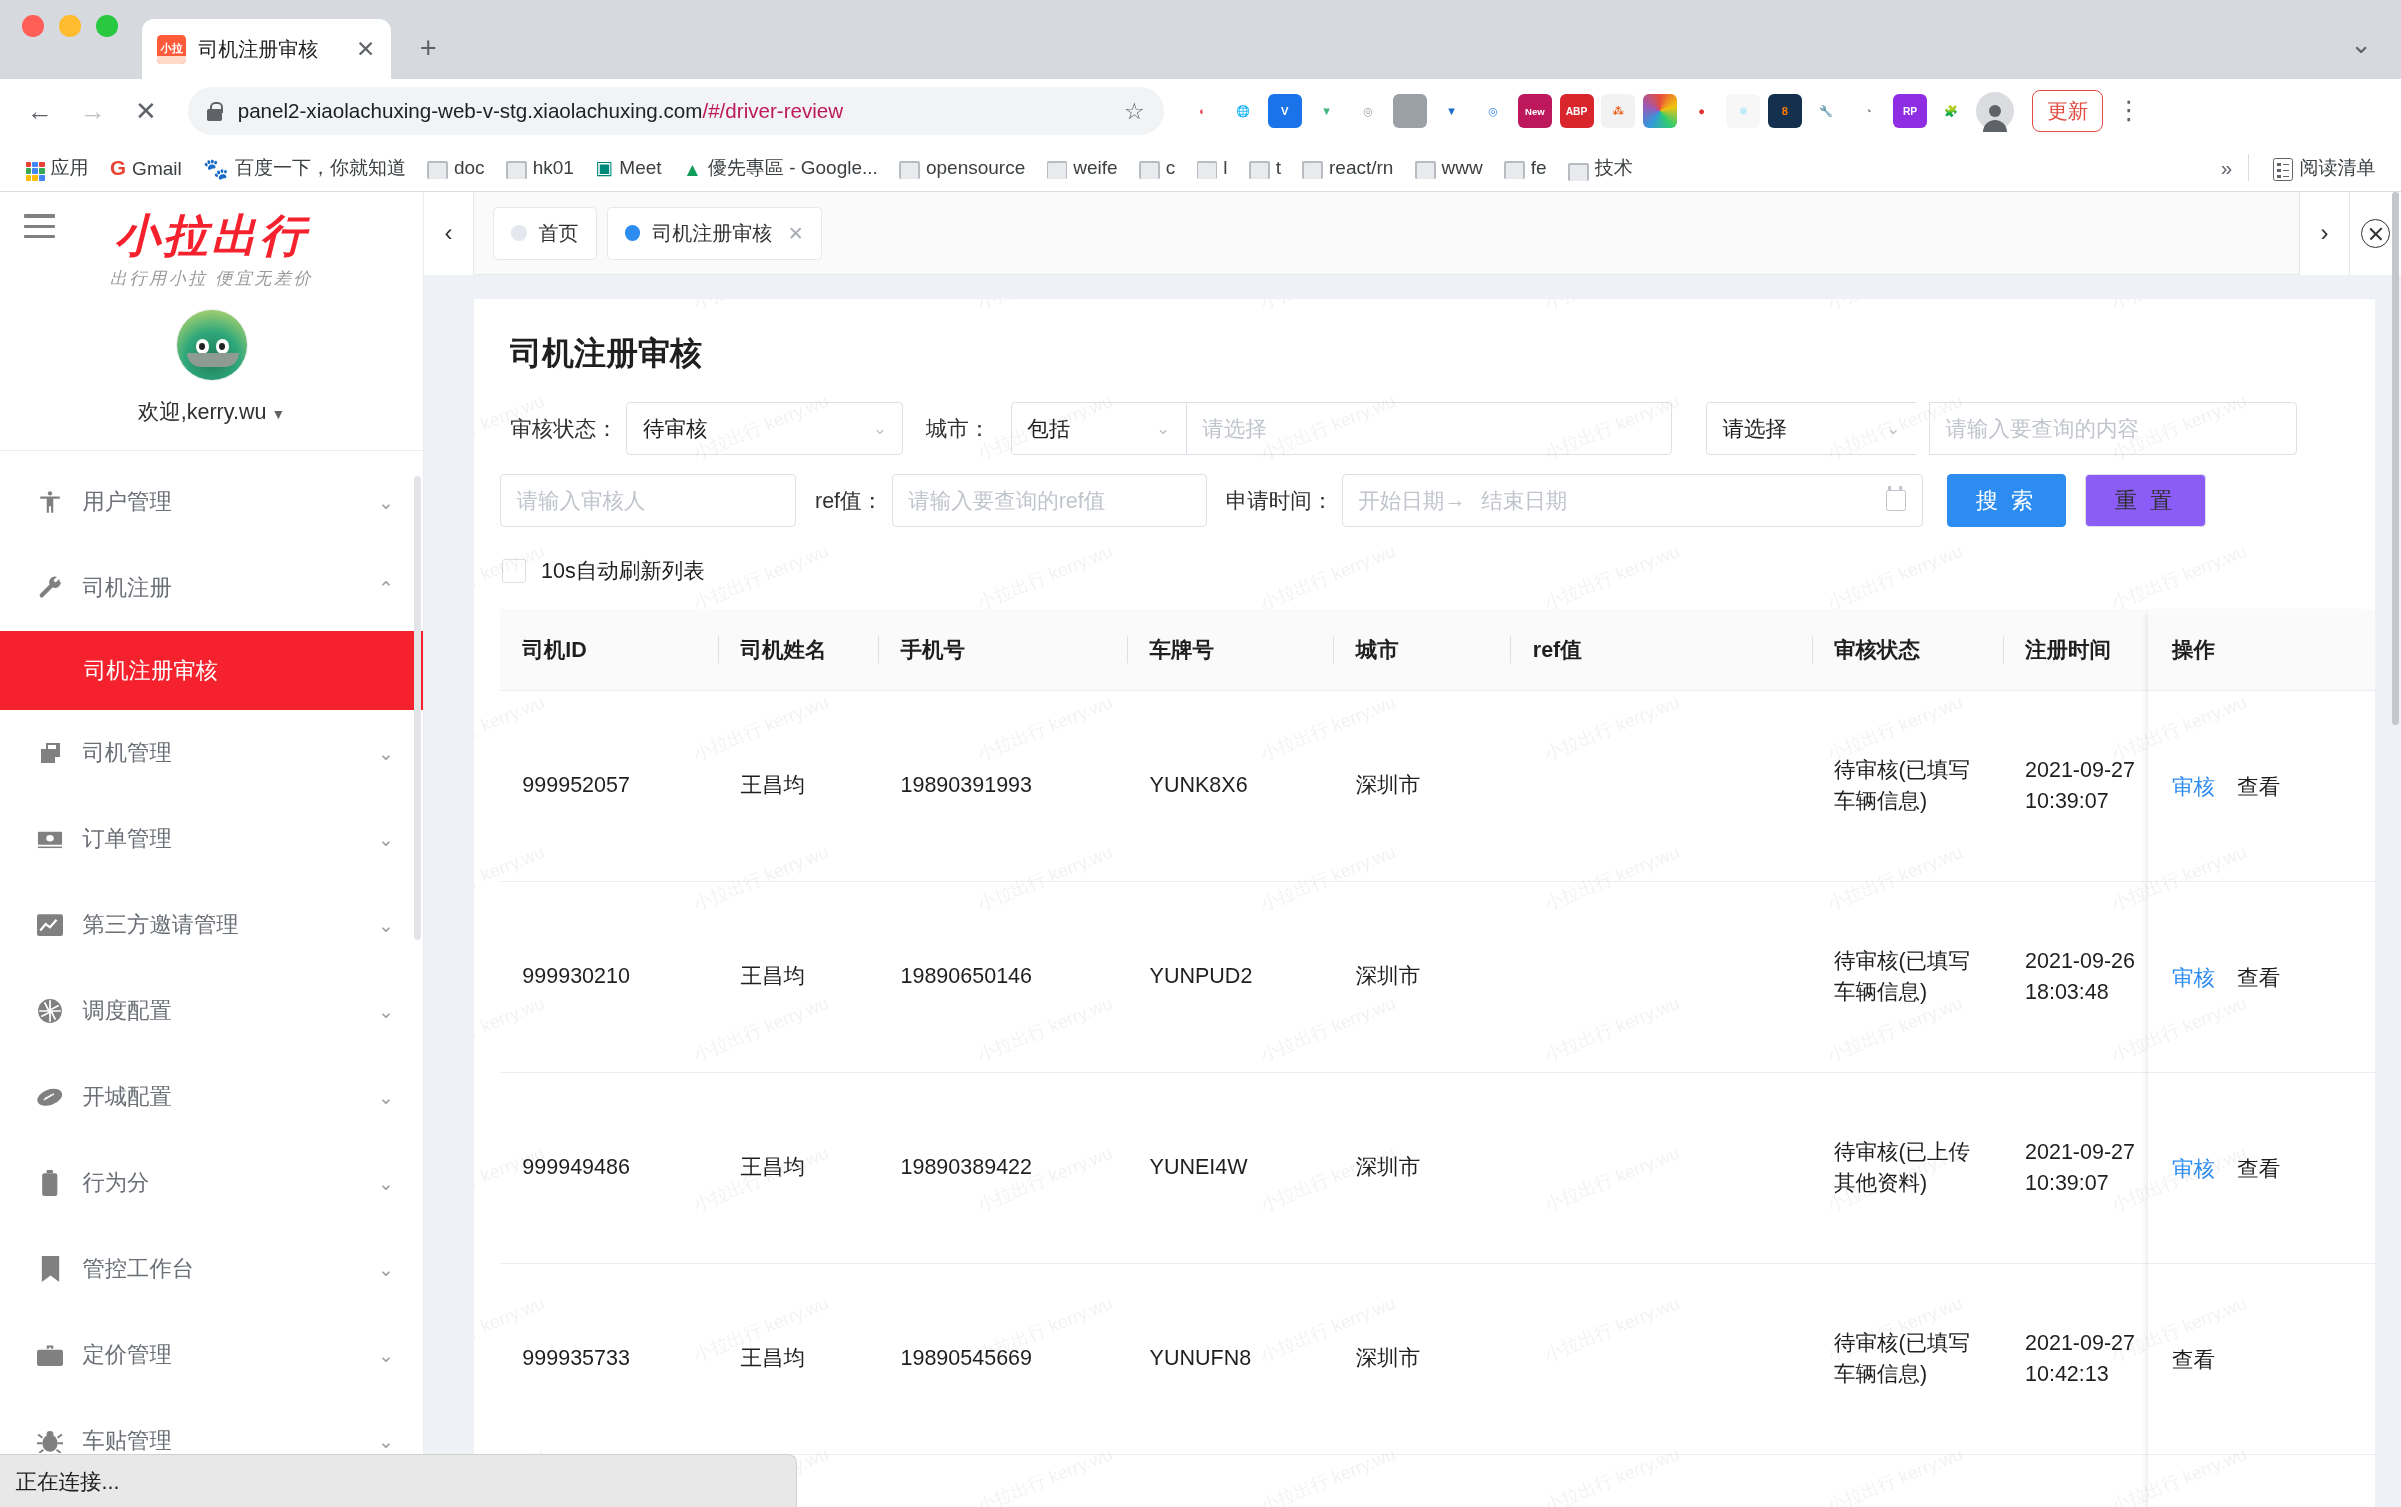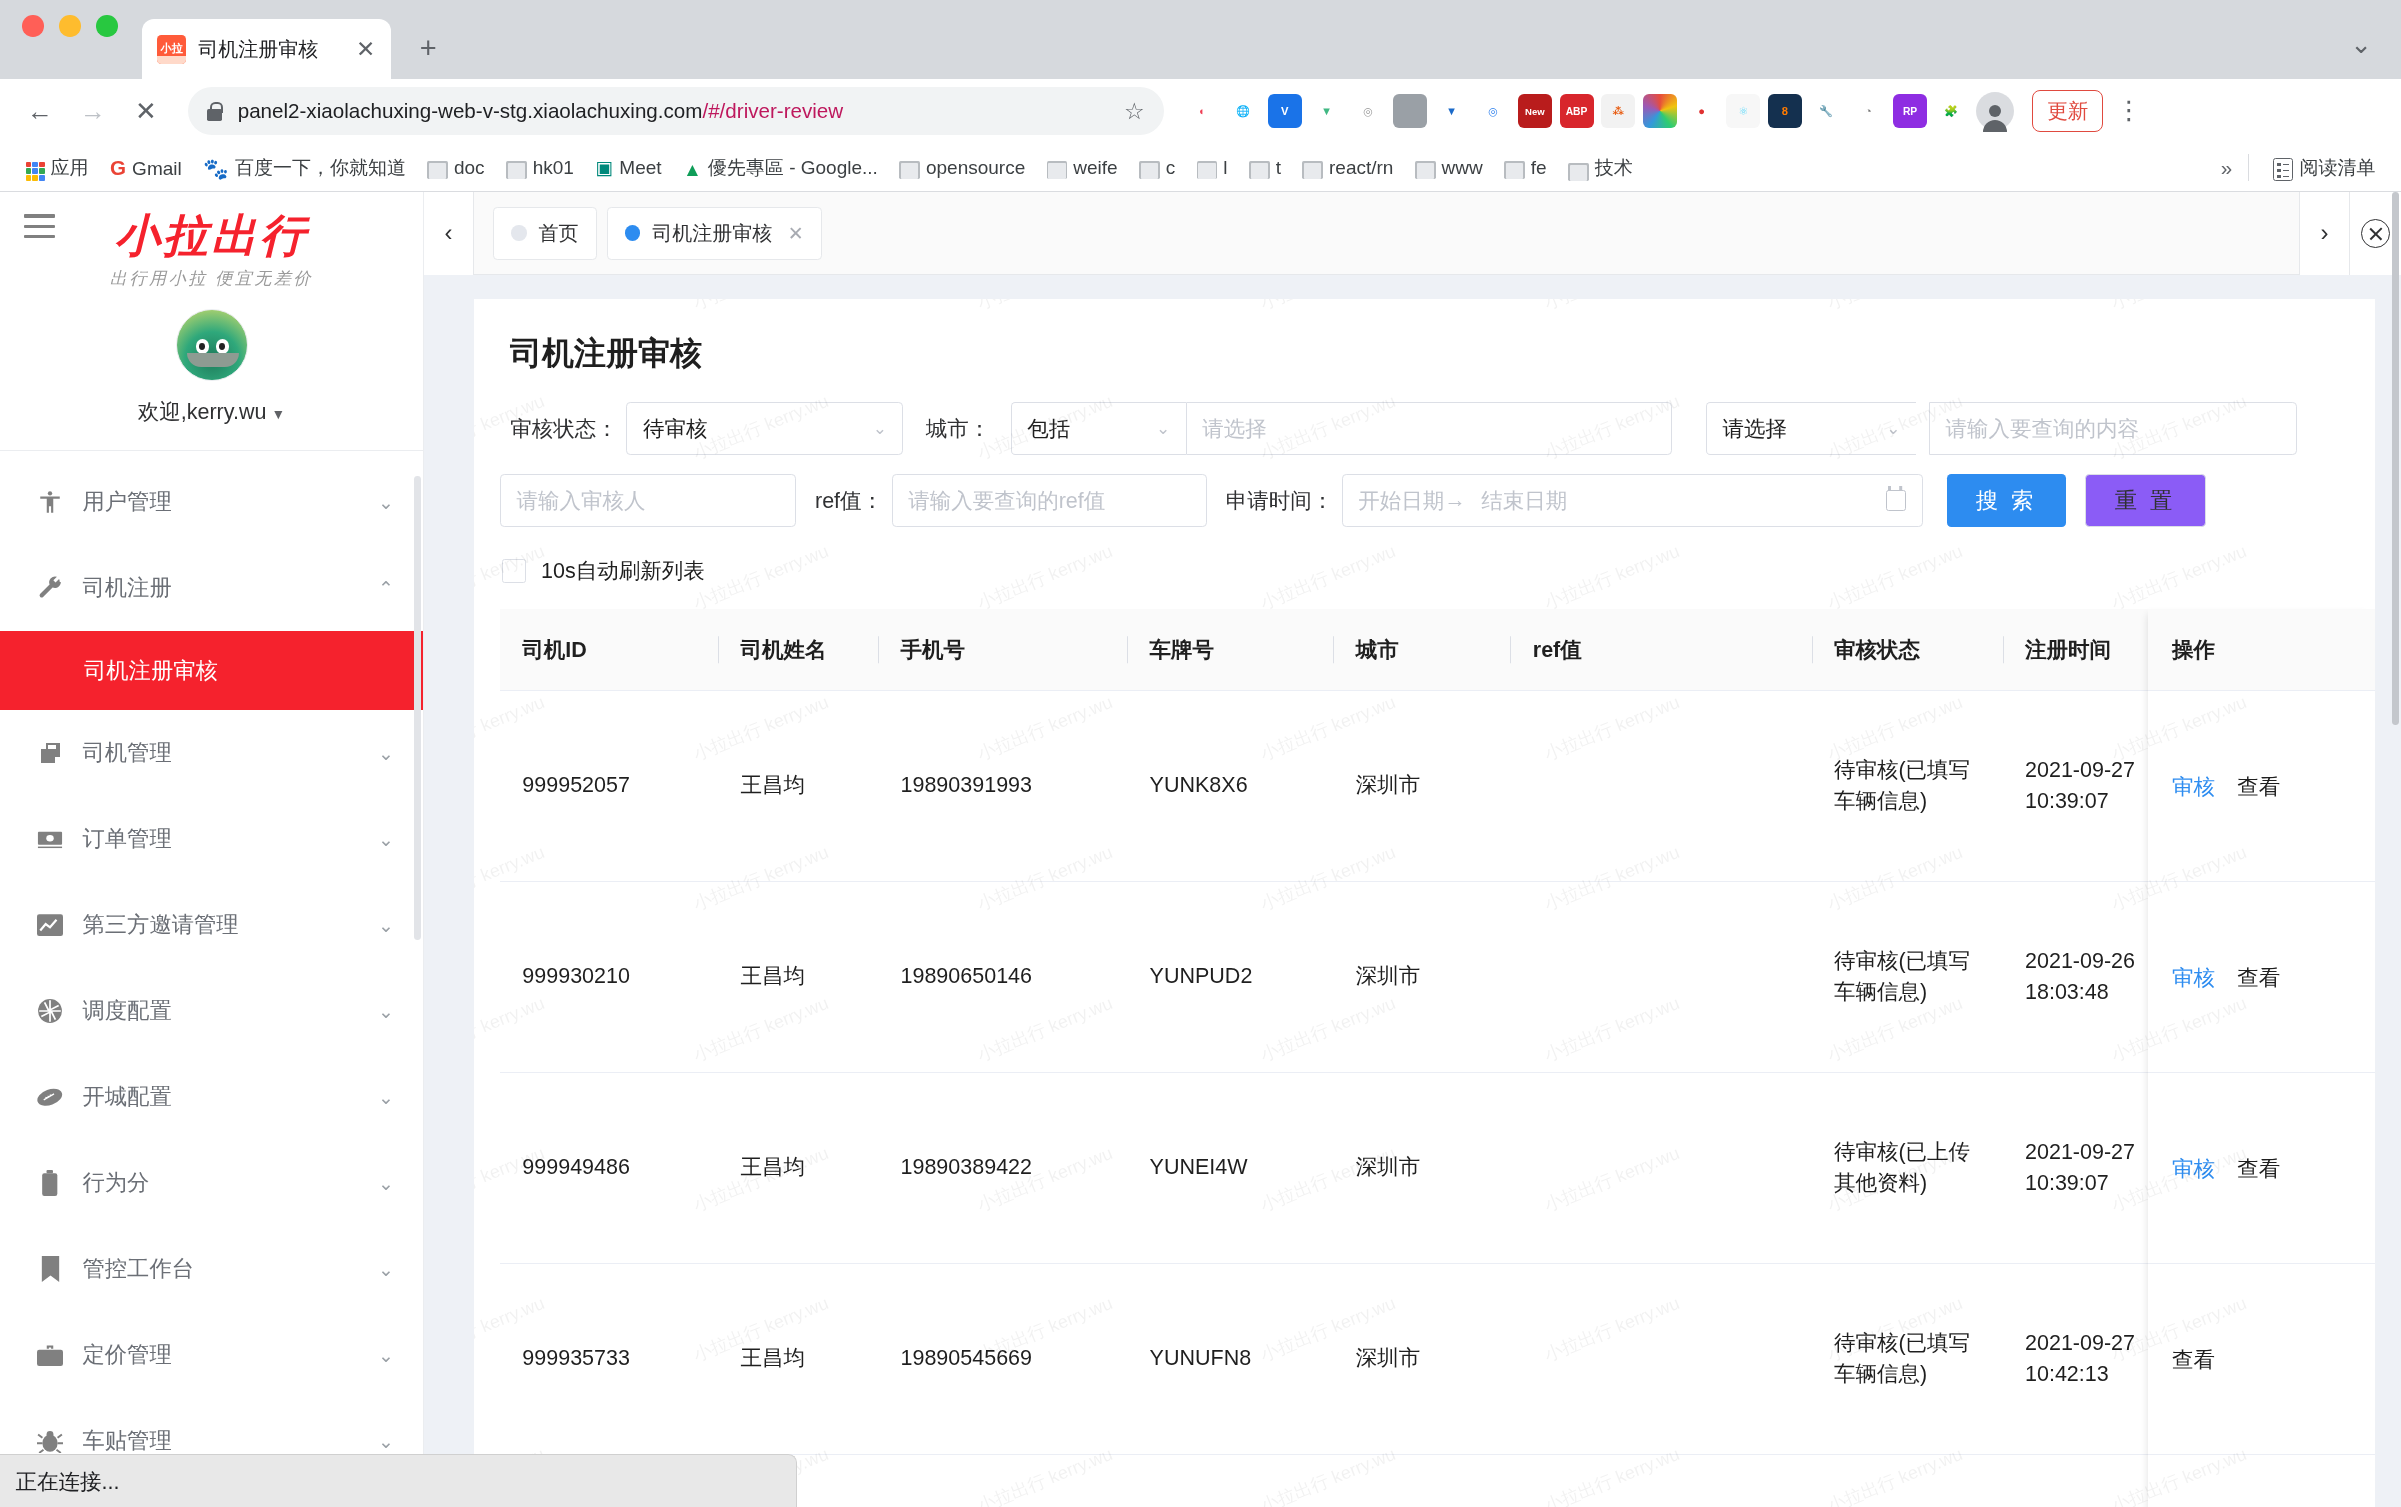--- a/index.html
+++ b/index.html
@@ -290,21 +290,21 @@
 
     <div class="ext-icons">
       <div class="ext" style="background:#fff;color:#ef4056;">◖</div>
       <div class="ext" style="background:#fff;color:#2a7b3f;">🌐</div>
       <div class="ext" style="background:#1a73e8;">V</div>
       <div class="ext" style="background:#fff;color:#41b883;">▼</div>
       <div class="ext" style="background:#fff;color:#999;">◎</div>
       <div class="ext" style="background:#9aa0a6;"></div>
       <div class="ext" style="background:#fff;color:#1b6ac9;">▼</div>
       <div class="ext" style="background:#fff;color:#2f80ed;">◎</div>
-      <div class="ext" style="background:#b91c1c;font-size:9.5px;">New</div>
+      <div class="ext" style="background:#be185d;font-size:9.5px;">New</div>
       <div class="ext" style="background:#d8262c;font-size:10.3px;">ABP</div>
       <div class="ext" style="background:#f2f2f2;color:#e8590c;">⁂</div>
       <div class="ext" style="background:conic-gradient(#e74c3c,#f1c40f,#2ecc71,#3498db,#9b59b6,#e74c3c);"></div>
       <div class="ext" style="background:#fff;color:#e03131;">●</div>
       <div class="ext" style="background:#f7f7f7;color:#61dafb;">⚛</div>
       <div class="ext" style="background:#14304f;color:#ff7b00;">8</div>
       <div class="ext" style="background:#fff;color:#4a90d9;">🔧</div>
       <div class="ext" style="background:#fff;color:#777;">◔</div>
       <div class="ext" style="background:#8e2de2;font-size:10.3px;">RP</div>
       <div class="ext" style="background:#fff;color:#5f6368;">🧩</div>

